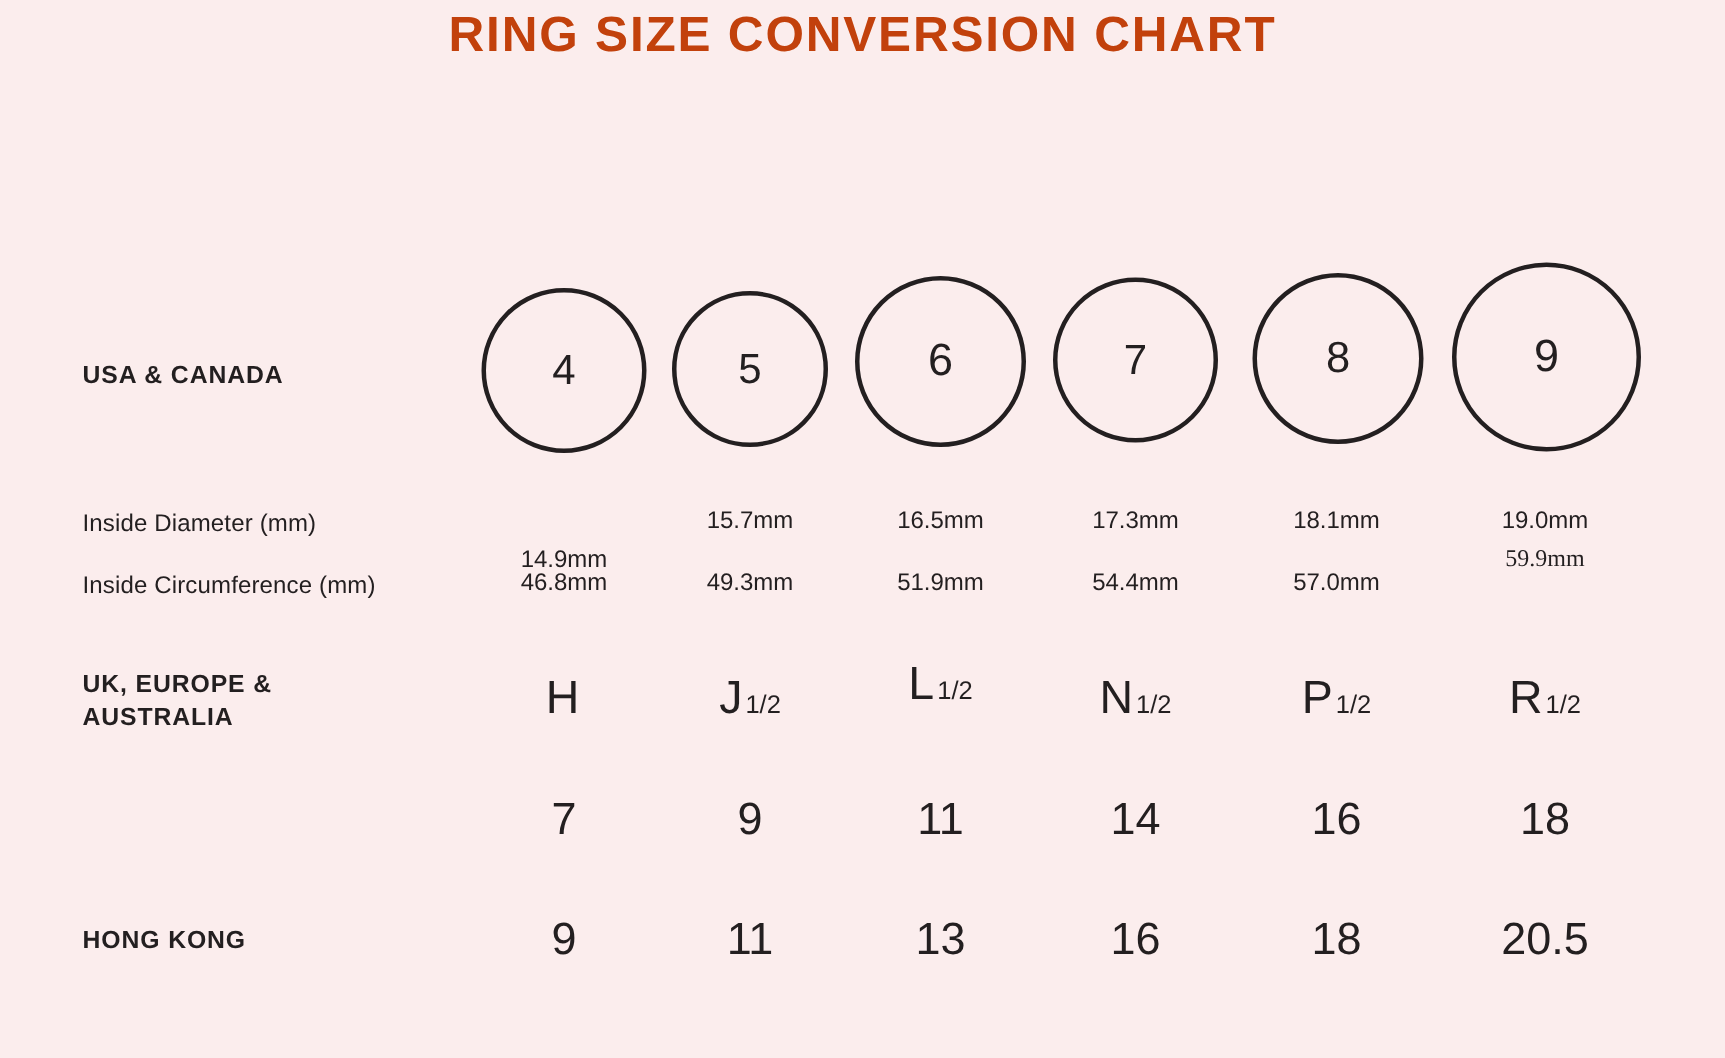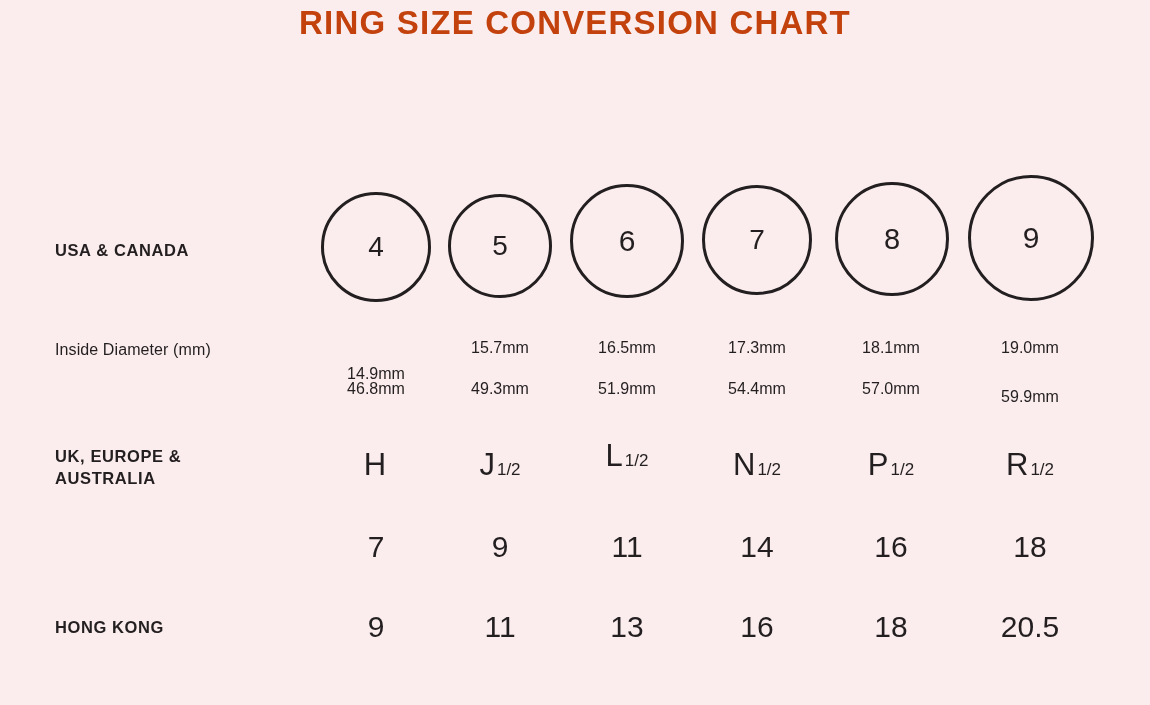--- a/index.html
+++ b/index.html
@@ -103,26 +103,27 @@
   </div>
 
   <div class="row-label light" style="top:297px;">Inside Diameter (mm)</div>
   <div class="cell small" style="left:376px; top:287px;margin-top:36px;">14.9mm</div>
   <div class="cell small" style="left:500px; top:297px;">15.7mm</div>
   <div class="cell small" style="left:627px; top:297px;">16.5mm</div>
   <div class="cell small" style="left:757px; top:297px;">17.3mm</div>
   <div class="cell small" style="left:891px; top:297px;">18.1mm</div>
   <div class="cell small" style="left:1030px; top:297px;">19.0mm</div>
 
+  <div class="row-label light" style="top:338px;">Inside Circumference (mm)</div>
   <div class="cell small" style="left:376px; top:338px;">46.8mm</div>
   <div class="cell small" style="left:500px; top:338px;">49.3mm</div>
   <div class="cell small" style="left:627px; top:338px;">51.9mm</div>
   <div class="cell small" style="left:757px; top:338px;">54.4mm</div>
   <div class="cell small" style="left:891px; top:338px;">57.0mm</div>
-  <div class="cell small" style="left:1030px; top:346px;">59.9mm</div>
+  <div class="cell small" style="left:1030px; top:322px;font-family:Liberation Serif, serif;">59.9mm</div>
 
   <div class="row-label" style="top:403px; width:230px;">UK, EUROPE &amp; AUSTRALIA</div>
   <div class="cell letter" style="left:376px; top:405px;"><span>H</span><span class="frac"></span></div>
   <div class="cell letter" style="left:500px; top:405px;"><span>J</span><span class="frac">1/2</span></div>
   <div class="cell letter" style="left:627px; top:396px;"><span>L</span><span class="frac">1/2</span></div>
   <div class="cell letter" style="left:757px; top:405px;"><span>N</span><span class="frac">1/2</span></div>
   <div class="cell letter" style="left:891px; top:405px;"><span>P</span><span class="frac">1/2</span></div>
   <div class="cell letter" style="left:1030px; top:405px;text-align:center;"><span>R</span><span class="frac">1/2</span></div>
 
   <div class="cell big" style="left:376px; top:488px;">7</div>

